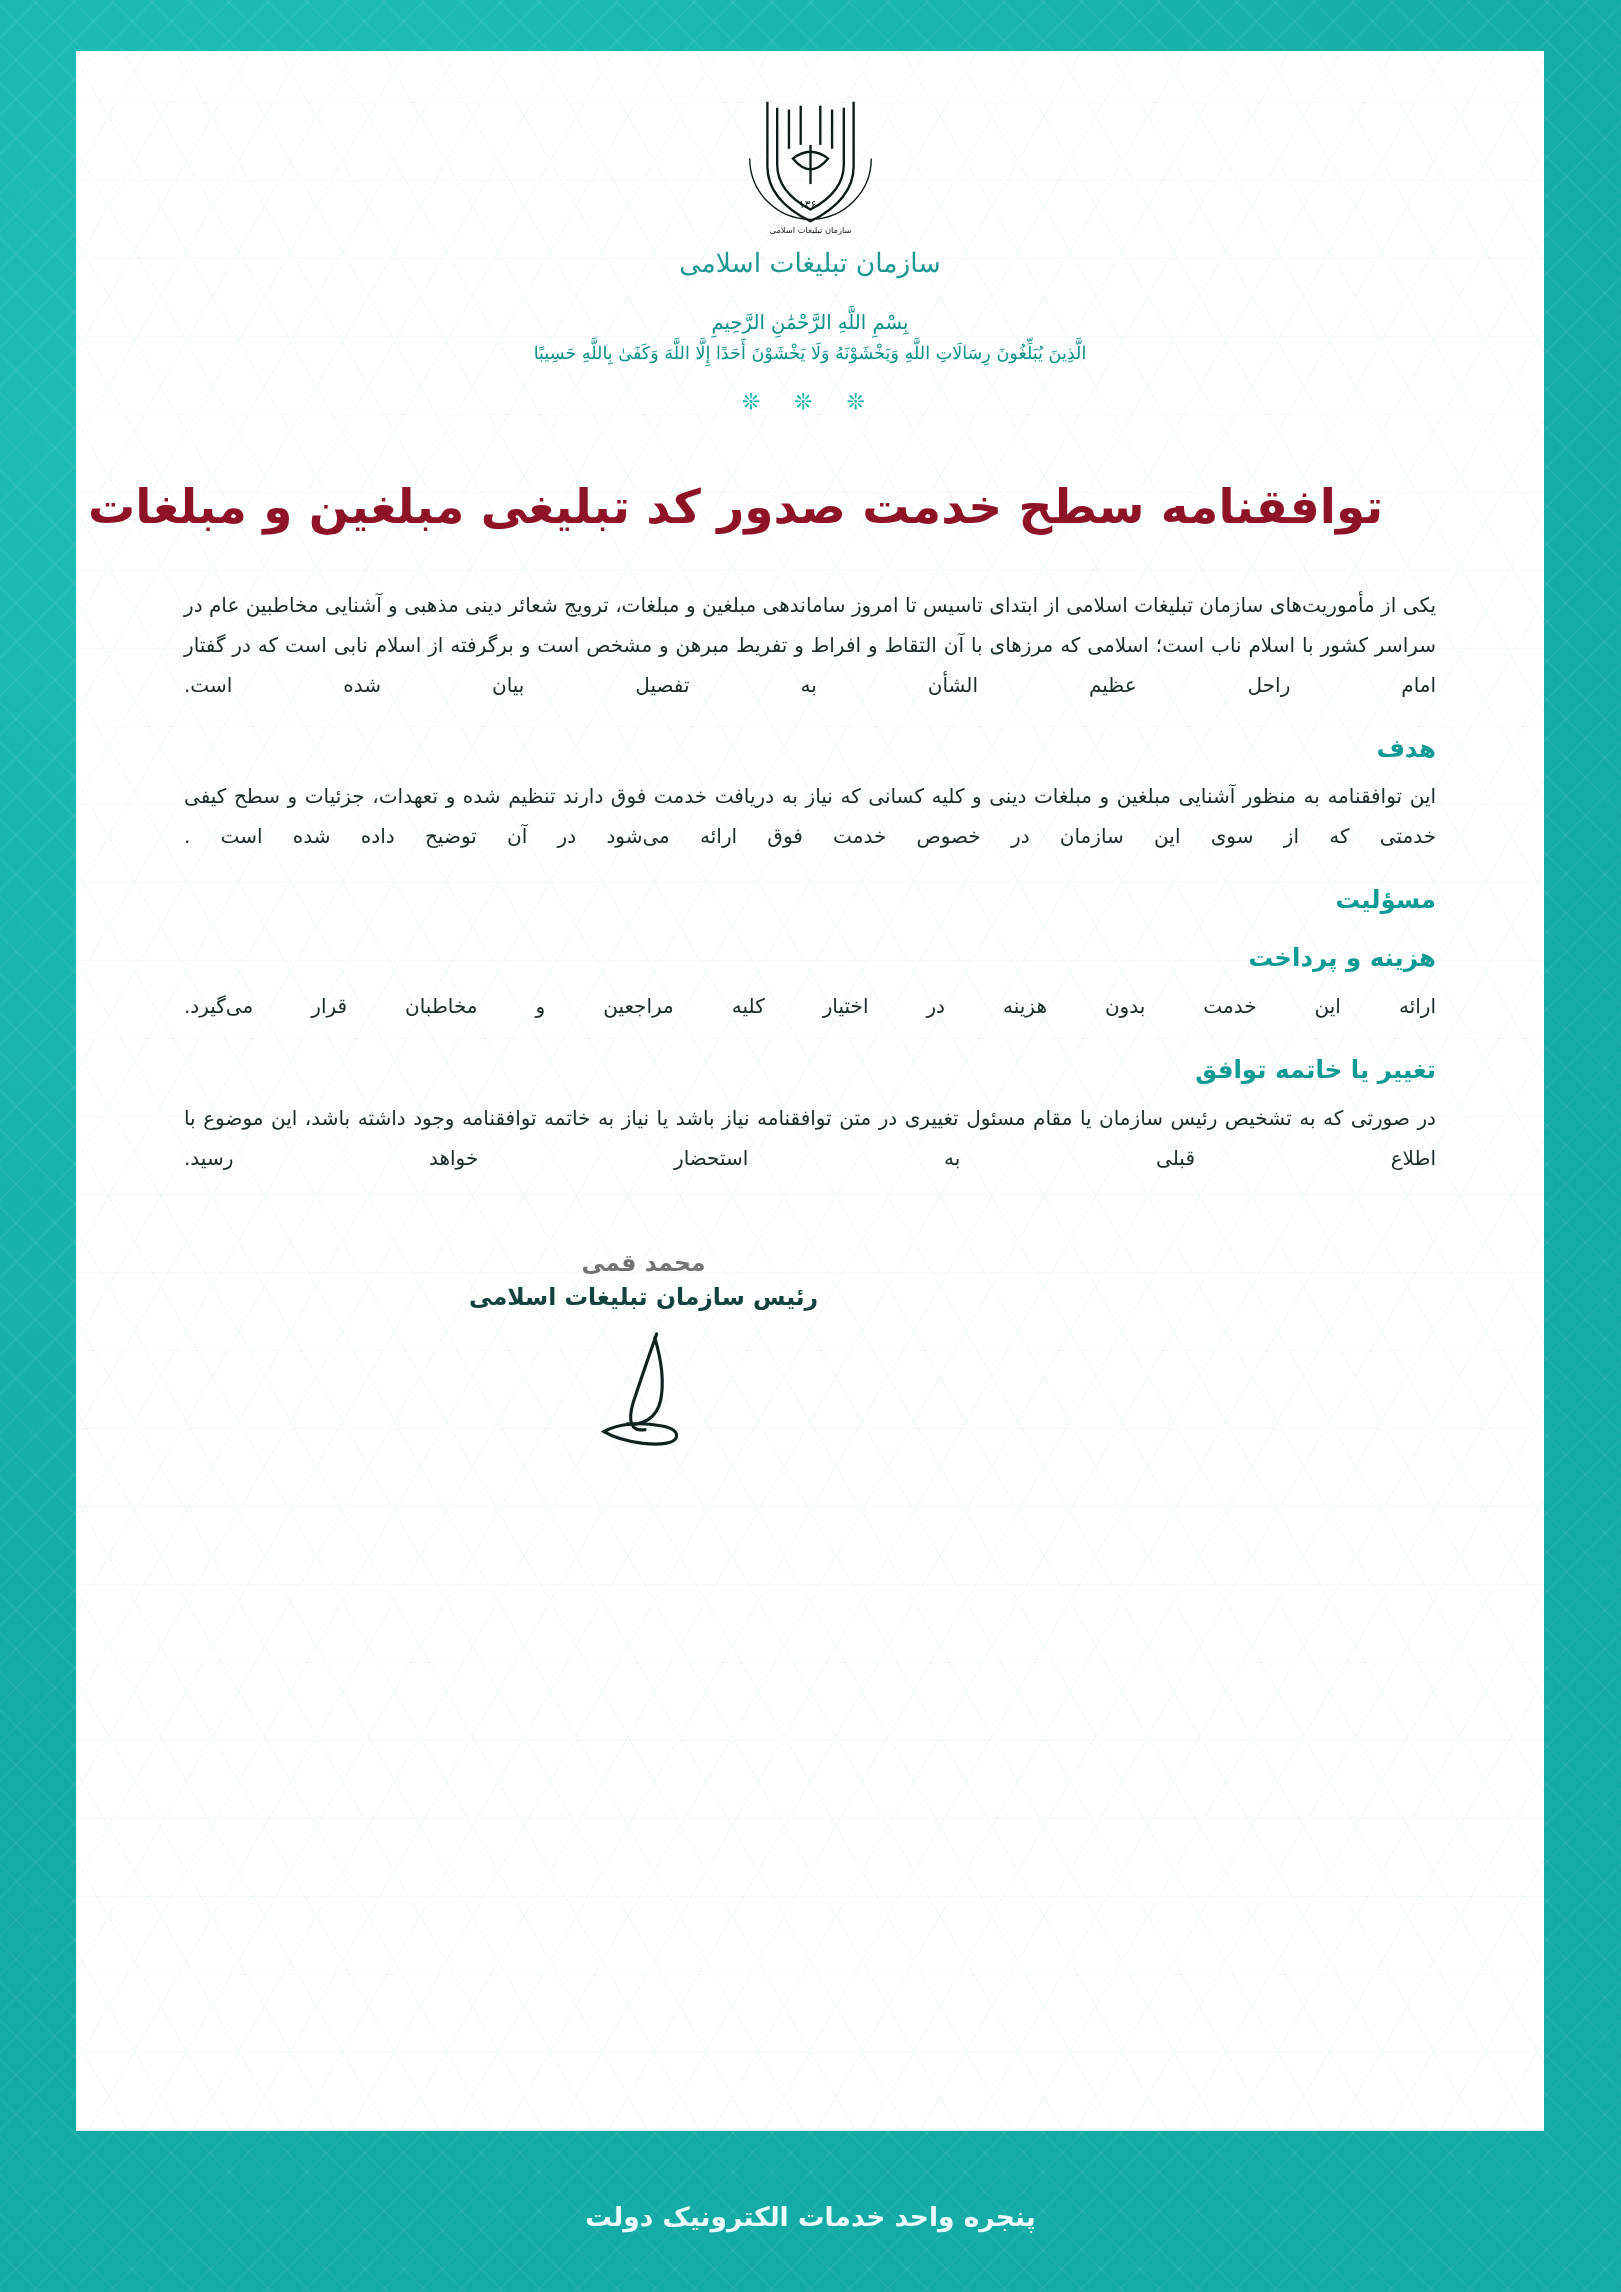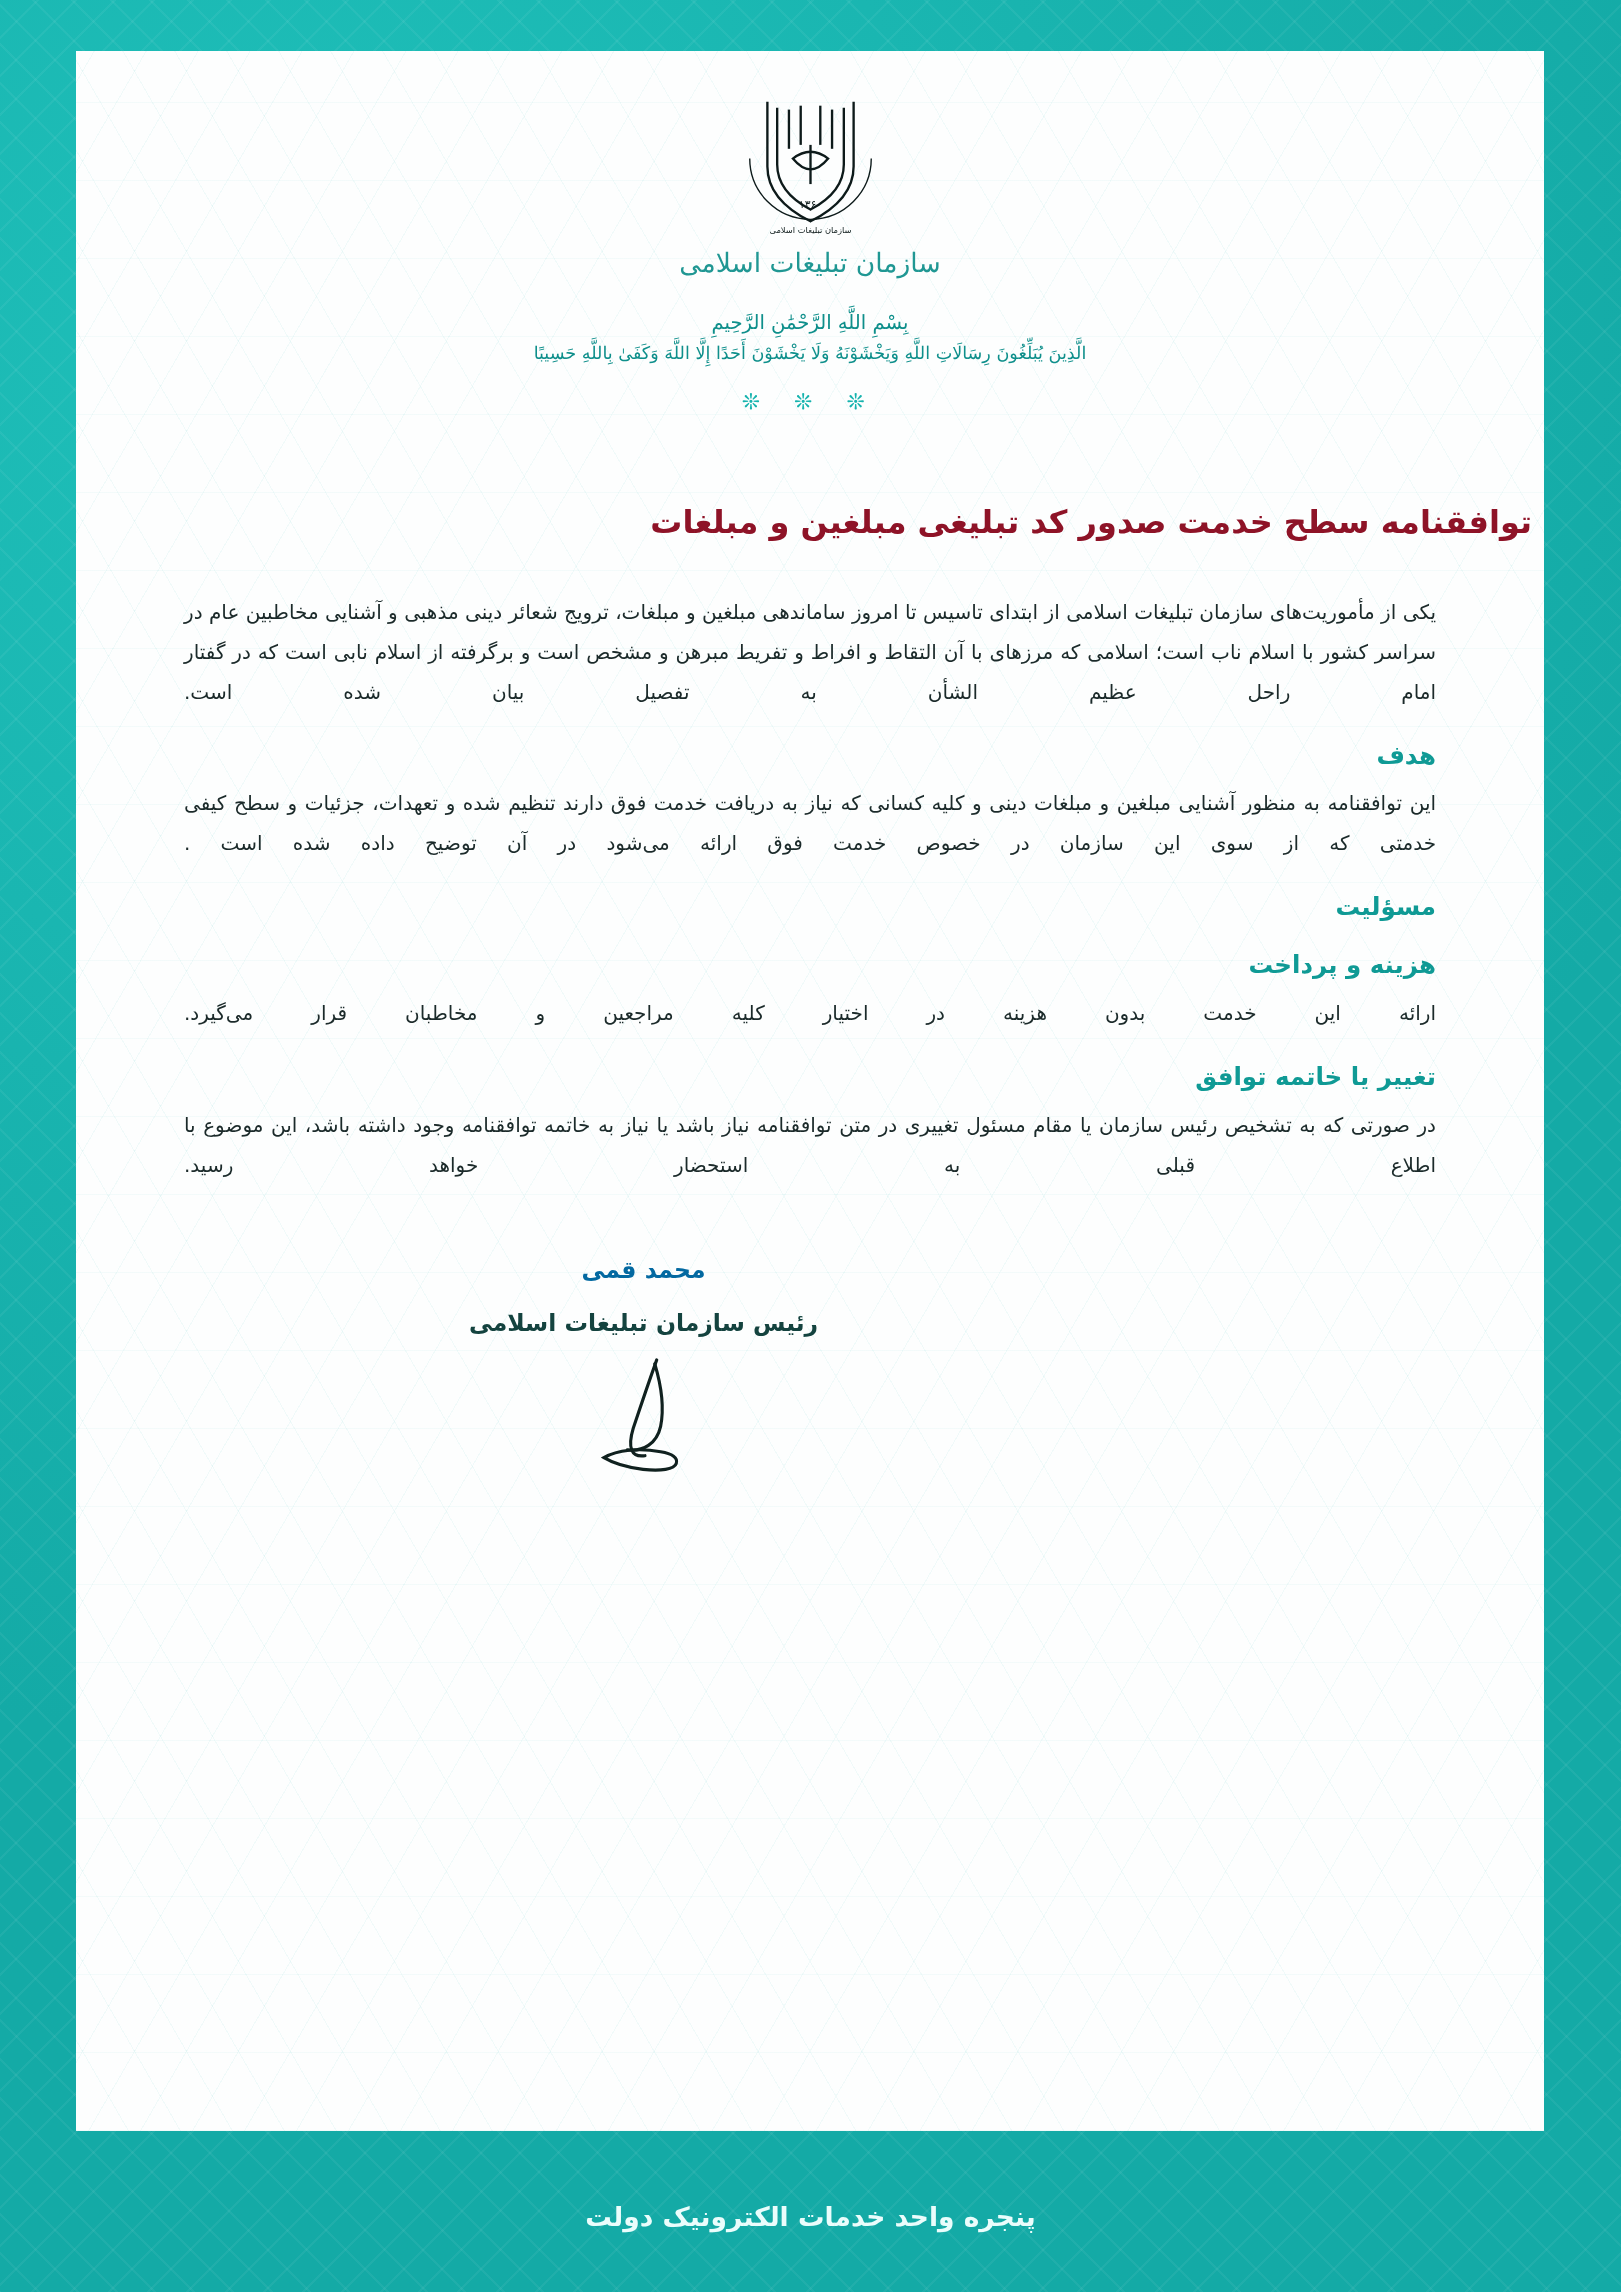--- a/index.html
+++ b/index.html
@@ -84,25 +84,25 @@
 
   .stars {
     text-align: center;
     color: #16b3ae;
     font-size: 21.6px;
     letter-spacing: 13.7px;
     margin-top: 25.5px;
   }
 
   .doc-title {
-    text-align: right;
+    text-align: left;
     color: #8e1327;
-    font-size: 32px;
-    font-weight: bold;
-    margin-top: 89px;
+    font-size: 47px;
+    font-weight: bold;
+    margin-top: 65px;
     letter-spacing: -0.5px;
   }
 
   .body-area {
     margin: 0 auto;
     padding: 0 96px;
     box-sizing: border-box;
     margin-top: 51px;
   }
 
@@ -121,24 +121,24 @@
     text-align: justify;
     text-align-last: justify;
   }
 
   .signature-block {
     margin-top: 71px;
     padding-right: 333px;
     text-align: center;
   }
   .sig-name {
-    color: #0369a1;
+    color: #737373;
     font-size: 23.5px;
     font-weight: bold;
-    margin-bottom: 25px;
+    margin-bottom: 6px;
   }
   .sig-role {
     color: #14433f;
     font-size: 23.5px;
     font-weight: bold;
   }
   .sig-mark {
     margin-top: 17.6px;
     height: 137px;
     position: relative;

